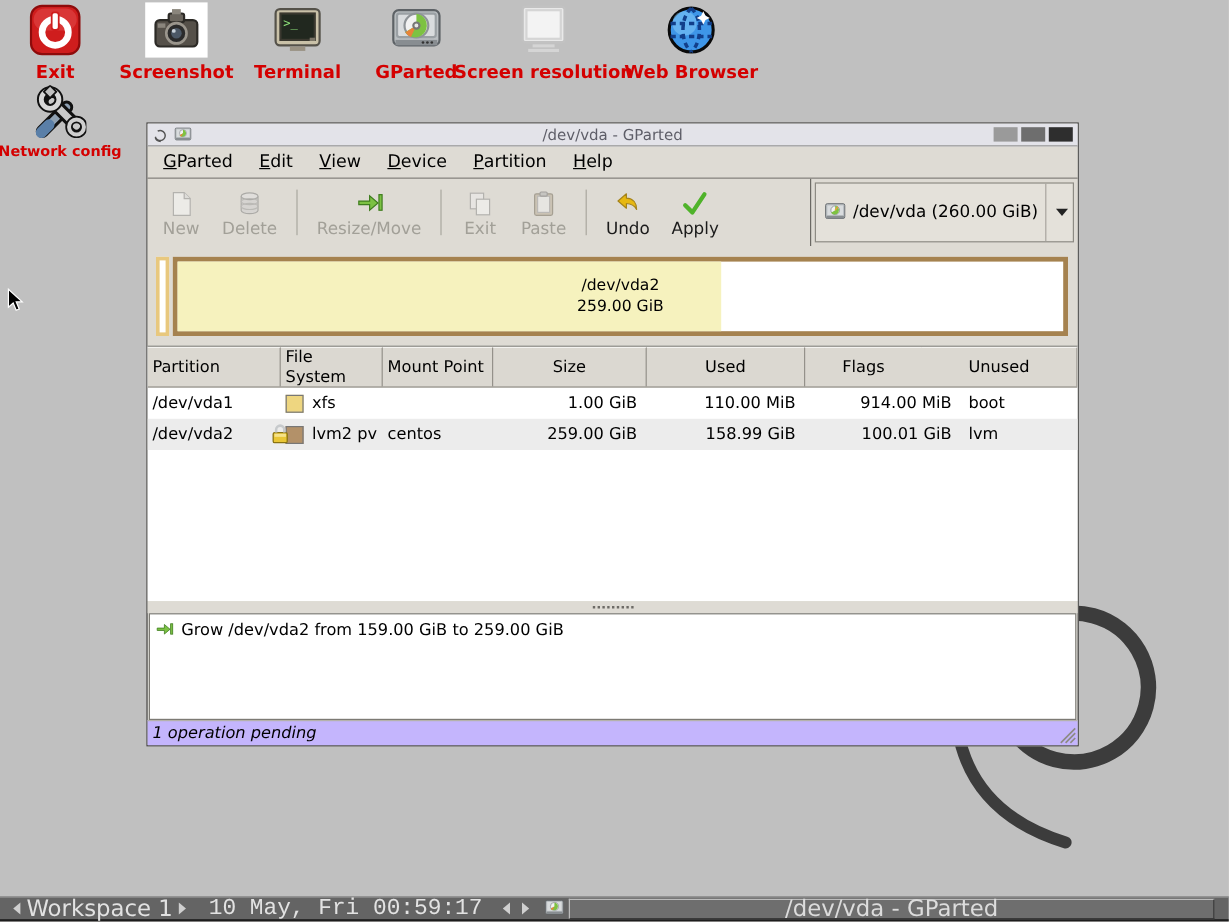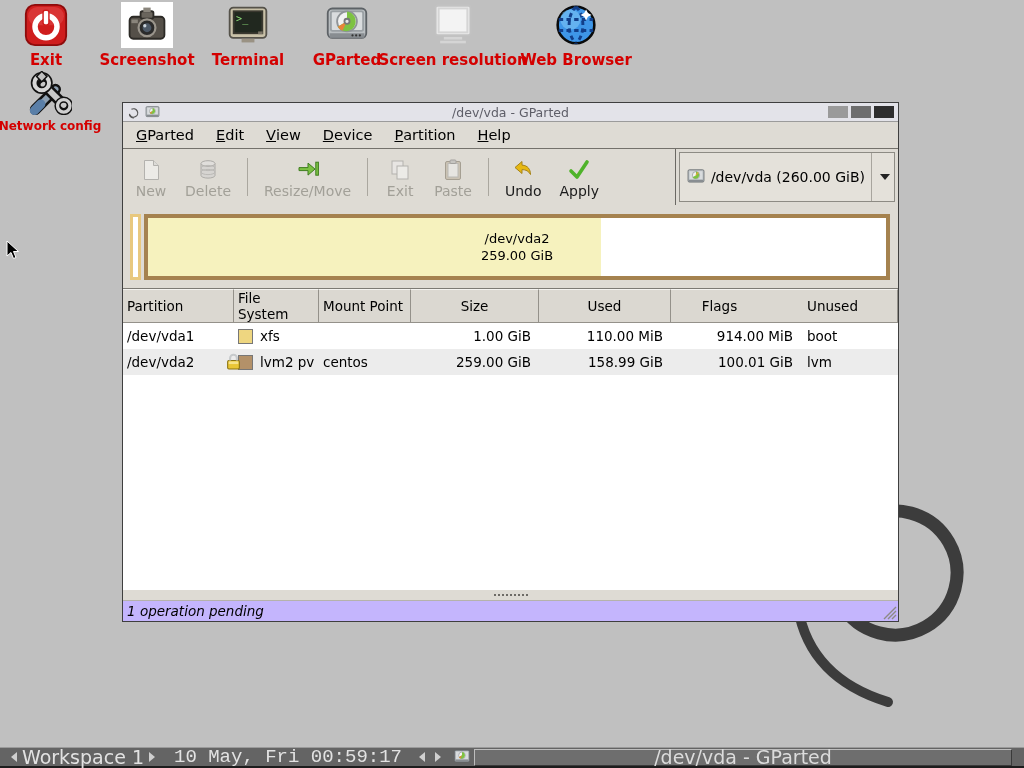--- a/index.html
+++ b/index.html
@@ -414,20 +414,29 @@
       <div class="td w4 r">158.99 GiB</div>
       <div class="td w5 r">100.01 GiB</div>
       <div class="td w6" style="padding-left:6px">lvm</div>
     </div>
   </div>
 
   <div class="split">
     <div class="dots"></div>
   </div>
 
+  <div class="ops">
+    <div class="opline">
+      <svg width="16" height="16" viewBox="0 0 24 24">
+        <path d="M3 12 h9 v-4.5 l7 6 -7 6 V15 H3 z" fill="#7cc143" stroke="#3f7d1f" transform="translate(0 -2.4)"></path>
+        <rect x="19.8" y="4.2" width="2.6" height="13" fill="#7cc143" stroke="#3f7d1f"></rect>
+      </svg>
+      <span>Grow /dev/vda2 from 159.00 GiB to 259.00 GiB</span>
+    </div>
+  </div>
 
   <div class="statusbar">
     <span>1 operation pending</span>
     <svg class="grip" viewBox="0 0 15 15">
       <path d="M14 2 L2 14 M14 6 L6 14 M14 10 L10 14" stroke="#8d8b84" stroke-width="1.4"></path>
     </svg>
   </div>
 </div>
 
 <svg id="cursor" width="14" height="21" viewBox="0 0 14 21">

